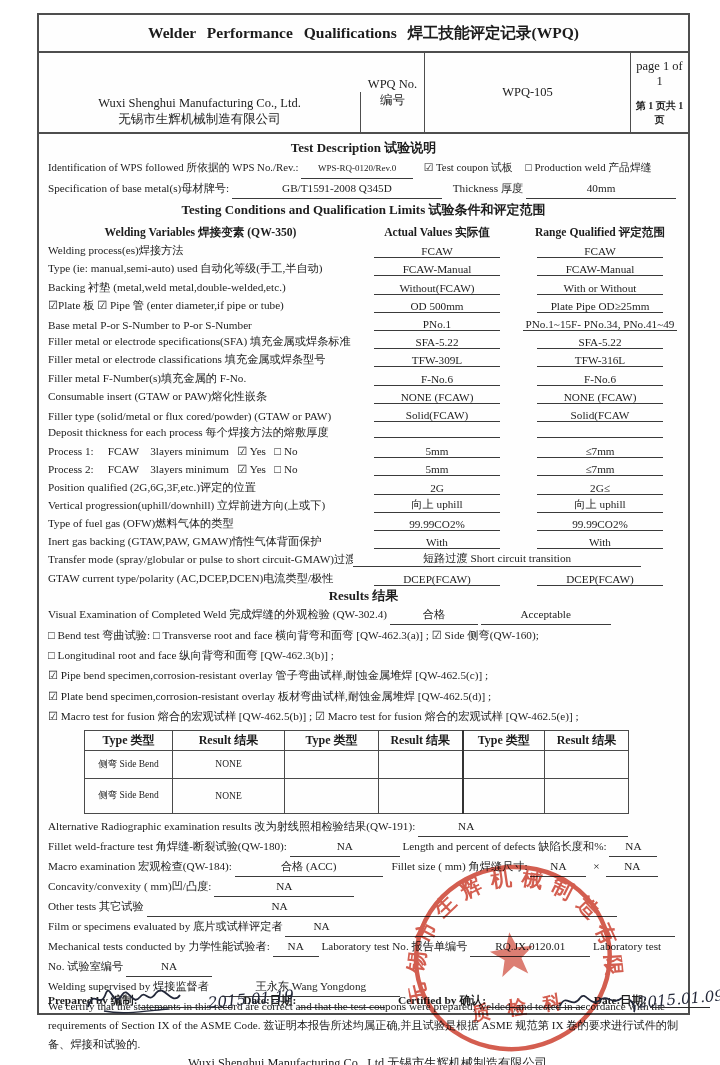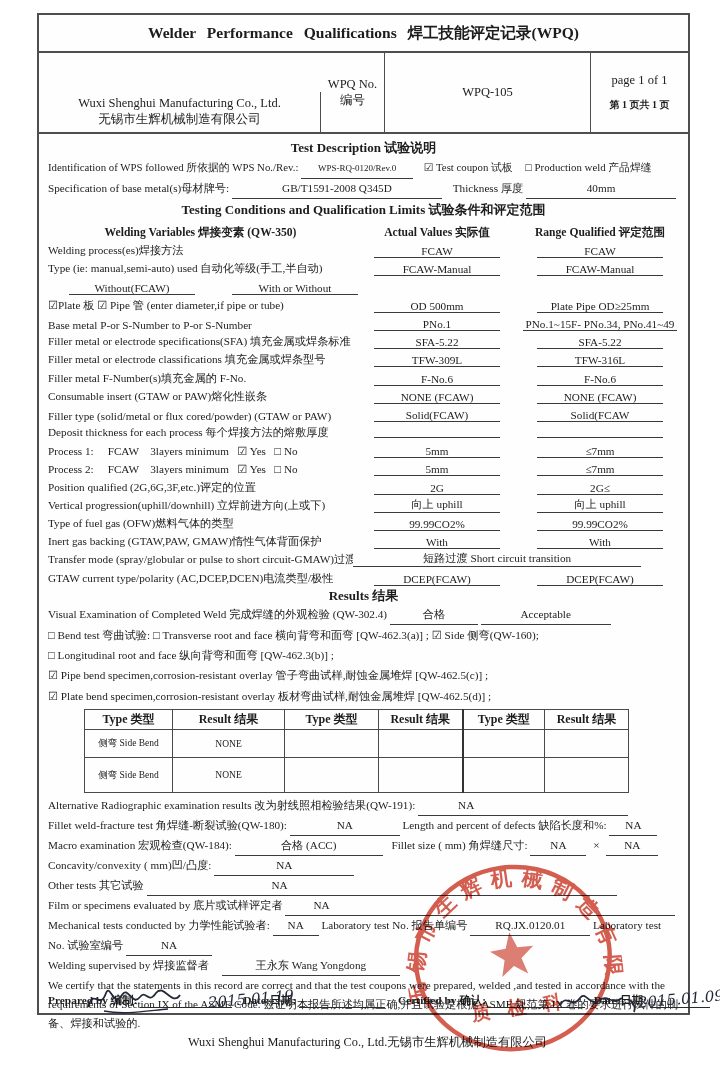--- a/index.html
+++ b/index.html
@@ -2,21 +2,21 @@
 <html><head>
 <meta charset="utf-8">
 <style>
   html,body{margin:0;padding:0;background:#ffffff;}
   body{width:720px;height:1065px;position:relative;font-family:"Liberation Serif",serif;color:#1c1c1c;overflow:hidden;}
   .page{position:absolute;left:37px;top:13px;width:653px;height:1002px;border:2px solid #4e4e4e;background:#fefefe;box-sizing:border-box;}
   .title-row{border-bottom:2px solid #4e4e4e;text-align:center;font-weight:bold;font-size:15.5px;padding:8px 0 7px 0;word-spacing:7px;}
   .info-row{display:flex;border-bottom:2px solid #4e4e4e;align-items:stretch;font-size:12.5px;}
   .info-cell{border-right:1.5px solid #4e4e4e;display:flex;flex-direction:column;justify-content:center;text-align:center;padding:4px 2px;box-sizing:border-box;}
   .info-cell:last-child{border-right:none;}
-  .c-company{width:282px;margin-top:39px;}
+  .c-company{width:322px;margin-top:39px;}
   .c-wpqlabel{width:64px;}
   .c-wpqno{width:206px;font-size:12.5px;}
   .c-page{flex:1;gap:8px;}
   .c-page .cn{font-size:10px;font-weight:bold;margin-top:2px;}
   .content{padding:3px 9px 0 9px;font-size:11.2px;}
   .line{line-height:19px;white-space:nowrap;}
   .wrapline{line-height:19px;}
   .center{text-align:center;}
   .h13{font-size:13px;font-weight:bold;line-height:21px;text-align:center;}
   .ul{display:inline-block;border-bottom:1px solid #3a3a3a;text-align:center;padding:0 3px;box-sizing:border-box;}
@@ -101,20 +101,21 @@
           <span class="vlabel">Welding process(es)焊接方法</span>
           <span class="vactual"><span class="ul">FCAW</span></span>
           <span class="vrange"><span class="ul">FCAW</span></span>
         </div>
         <div class="vrow">
           <span class="vlabel">Type (ie: manual,semi-auto) used  自动化等级(手工,半自动)</span>
           <span class="vactual"><span class="ul">FCAW-Manual</span></span>
           <span class="vrange"><span class="ul">FCAW-Manual</span></span>
         </div>
         <div class="vrow">
+          <span class="vlabel">Backing 衬垫  (metal,weld metal,double-welded,etc.)</span>
           <span class="vactual"><span class="ul">Without(FCAW)</span></span>
           <span class="vrange"><span class="ul">With or Without</span></span>
         </div>
         <div class="vrow">
           <span class="vlabel">☑Plate 板  ☑ Pipe 管 (enter diameter,if pipe or tube)</span>
           <span class="vactual"><span class="ul">OD 500mm</span></span>
           <span class="vrange"><span class="ul">Plate   Pipe OD≥25mm</span></span>
         </div>
         <div class="vrow">
           <span class="vlabel">Base metal P-or S-Number to P-or S-Number</span>
@@ -198,20 +199,21 @@
       <span>Visual Examination of Completed Weld 完成焊缝的外观检验  (QW-302.4)</span>
       <span class="ul" style="min-width:88px">合格</span>
       <span class="ul" style="min-width:130px;border-left:none">Acceptable</span>
     </div>
 
     <div id="checklist">
         <div class="check">□  Bend test 弯曲试验:  □  Transverse root and face 横向背弯和面弯 [QW-462.3(a)] ;  ☑  Side 侧弯(QW-160);</div>
         <div class="check">□  Longitudinal root and face 纵向背弯和面弯 [QW-462.3(b)] ;</div>
         <div class="check">☑  Pipe bend specimen,corrosion-resistant overlay 管子弯曲试样,耐蚀金属堆焊 [QW-462.5(c)] ;</div>
         <div class="check">☑  Plate bend specimen,corrosion-resistant overlay 板材弯曲试样,耐蚀金属堆焊 [QW-462.5(d)] ;</div>
+        <div class="check">☑  Macro test for fusion 熔合的宏观试样 [QW-462.5(b)] ;  ☑  Macro test for fusion 熔合的宏观试样 [QW-462.5(e)] ;</div>
       </div>
 
     <table class="bend">
         <tbody id="bend-body">
           <tr class="hdr">
             <td style="width: 88px;">Type 类型</td>
             <td style="width: 112px;">Result 结果</td>
             <td style="width: 94px;">Type 类型</td>
             <td style="width: 84px;">Result 结果</td>
             <td class="thick" style="width: 82px;">Type 类型</td>

